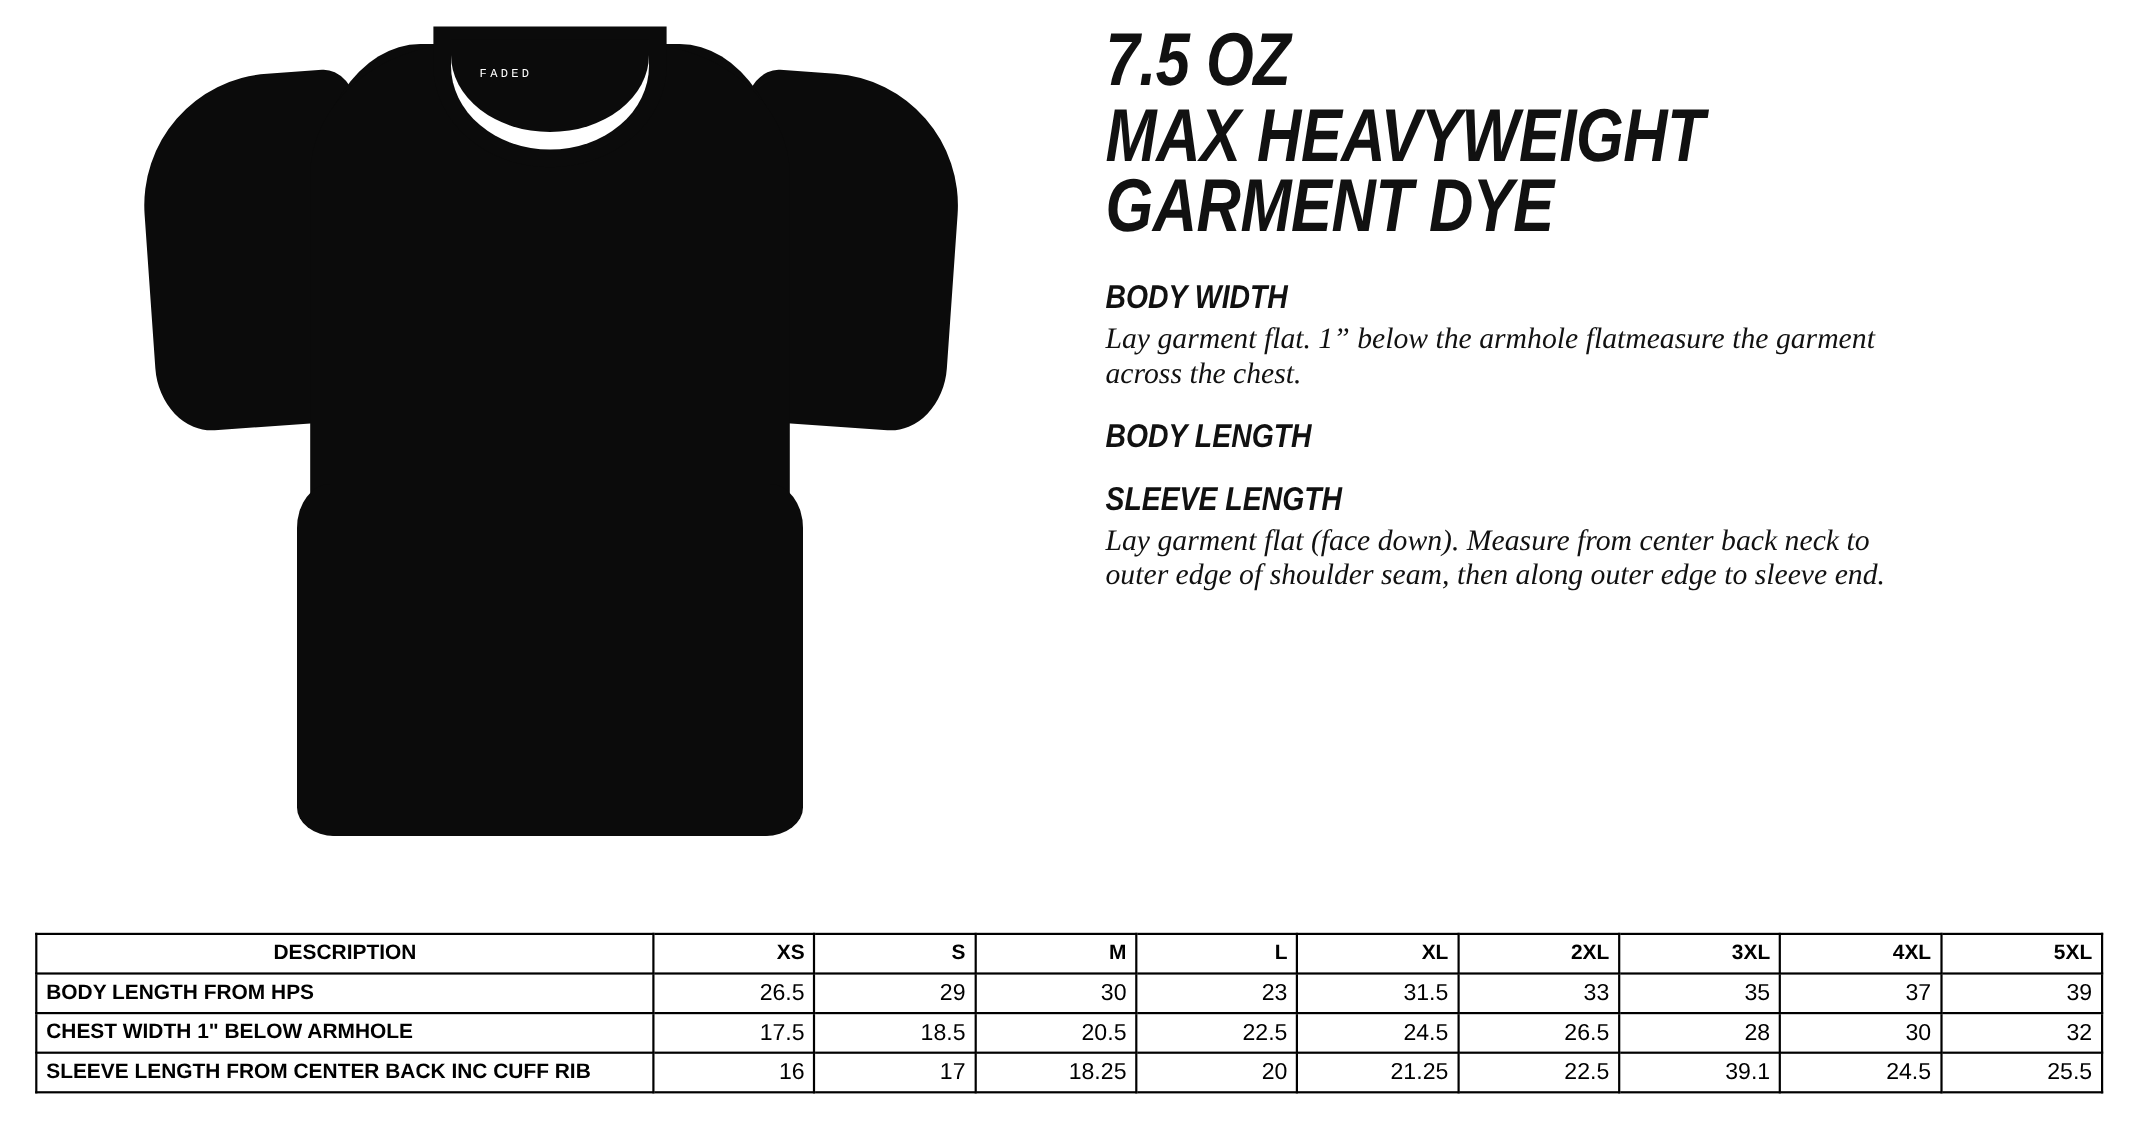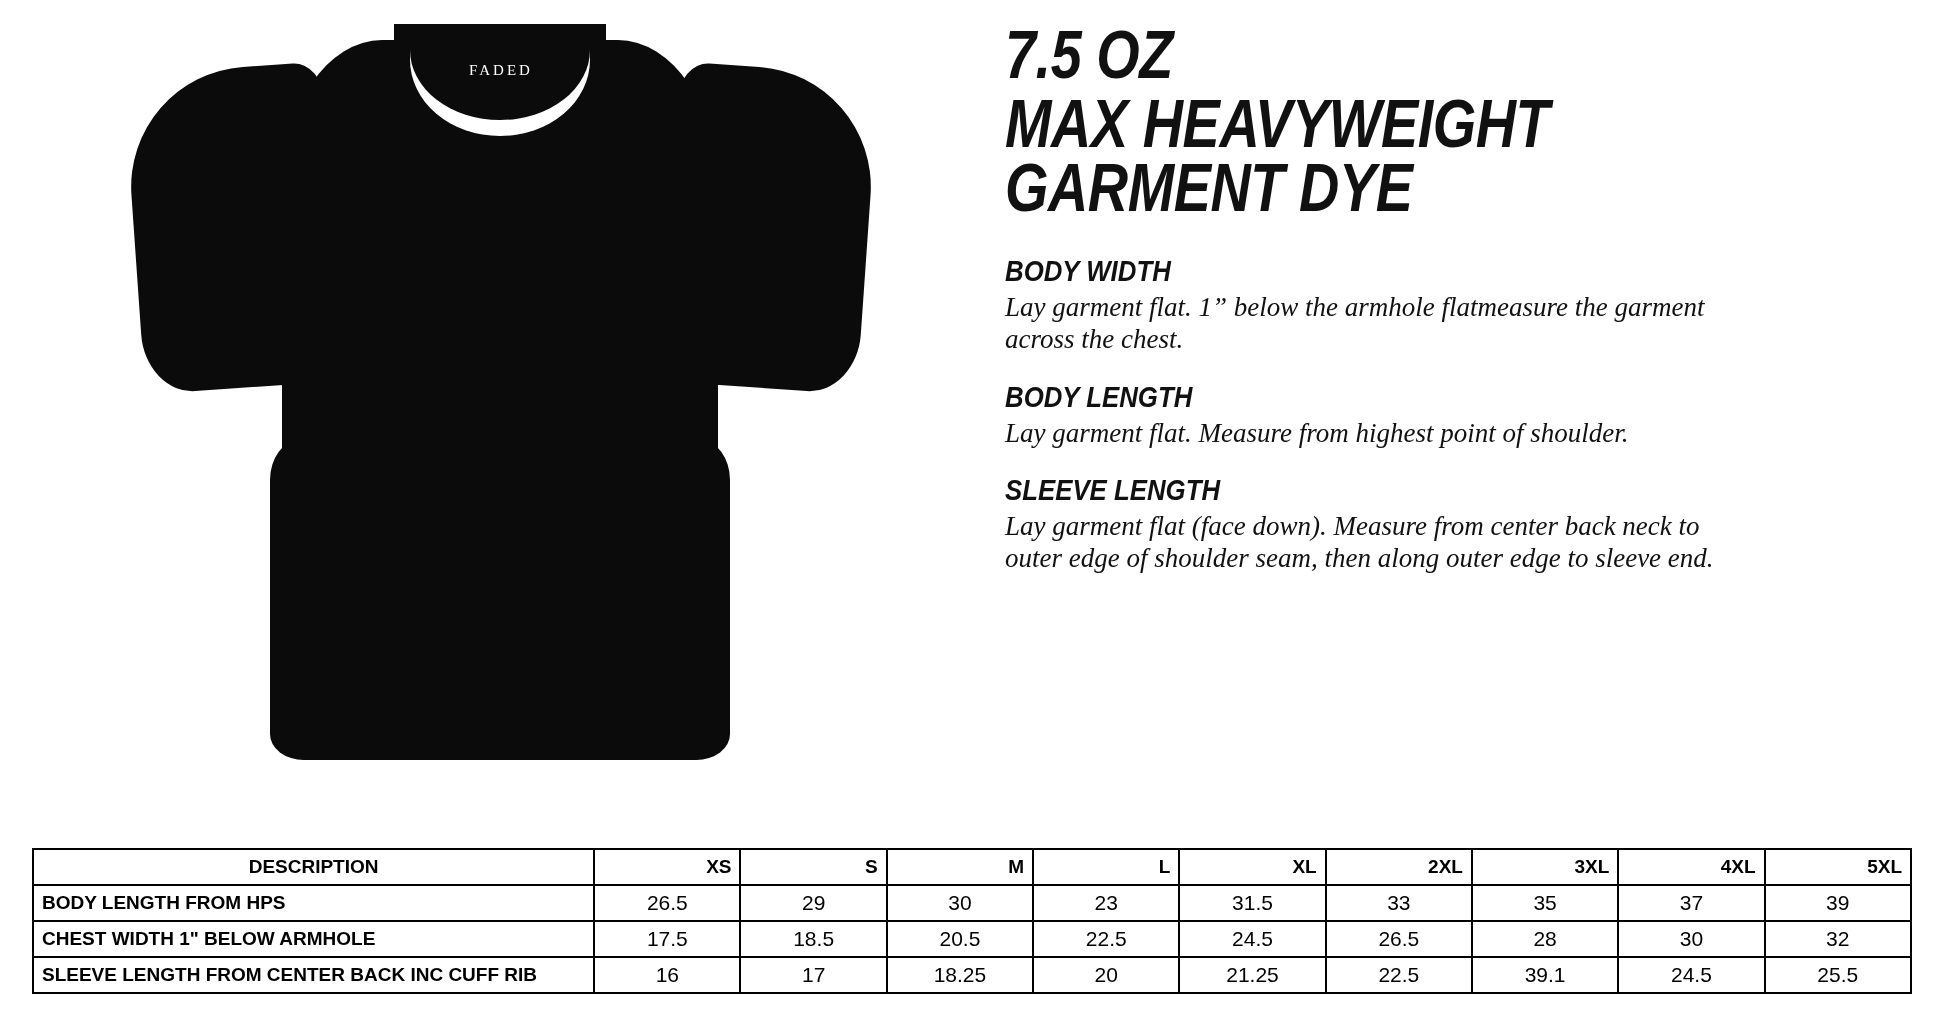--- a/index.html
+++ b/index.html
@@ -102,25 +102,25 @@
     height: 84px;
     background: #0b0b0b;
     border-radius: 0 0 90px 90px / 0 0 70px 70px;
   }
 
   .brand-label {
     position: absolute;
     left: 316px;
     top: 52px;
     width: 130px;
-    text-align: center;
+    text-align: left;
     color: #ffffff;
-    font-size: 15px;
+    font-size: 11px;
     letter-spacing: 3px;
-    font-family: Liberation Serif, serif;
+    font-family: Liberation Mono, monospace;
   }
 
   
   .info-panel {
     position: absolute;
     left: 1005px;
     top: 22px;
     width: 880px;
     font-style: italic;
   }
@@ -178,21 +178,21 @@
   .size-table th.desc-head {
     text-align: center;
   }
   .size-table th.size-head {
     text-align: right;
   }
   .size-table td.row-label {
     text-align: left;
   }
   .size-table td.val {
-    text-align: center;
+    text-align: right;
     font-weight: normal;
     font-size: 21px;
   }
   .col-desc { width: 560px; }
   .col-size { width: 146px; }
 </style>
 </head>
 <body>
 
 <div class="shirt-panel">
@@ -211,21 +211,20 @@
   <div class="title-line title-1">7.5 OZ</div>
   <div class="title-line title-2">MAX HEAVYWEIGHT GARMENT DYE</div>
 
   <div class="section">
     <div class="section-head">BODY WIDTH</div>
     <div class="section-body">Lay garment flat. 1” below the armhole flatmeasure the garment across the chest.</div>
   </div>
 
   <div class="section">
     <div class="section-head">BODY LENGTH</div>
-    <div class="section-body">Lay garment flat. Measure from highest point of shoulder.</div>
   </div>
 
   <div class="section">
     <div class="section-head">SLEEVE LENGTH</div>
     <div class="section-body">Lay garment flat (face down). Measure from center back neck to outer edge of shoulder seam, then along outer edge to sleeve end.</div>
   </div>
 </div>
 
 <table class="size-table">
   <colgroup>

